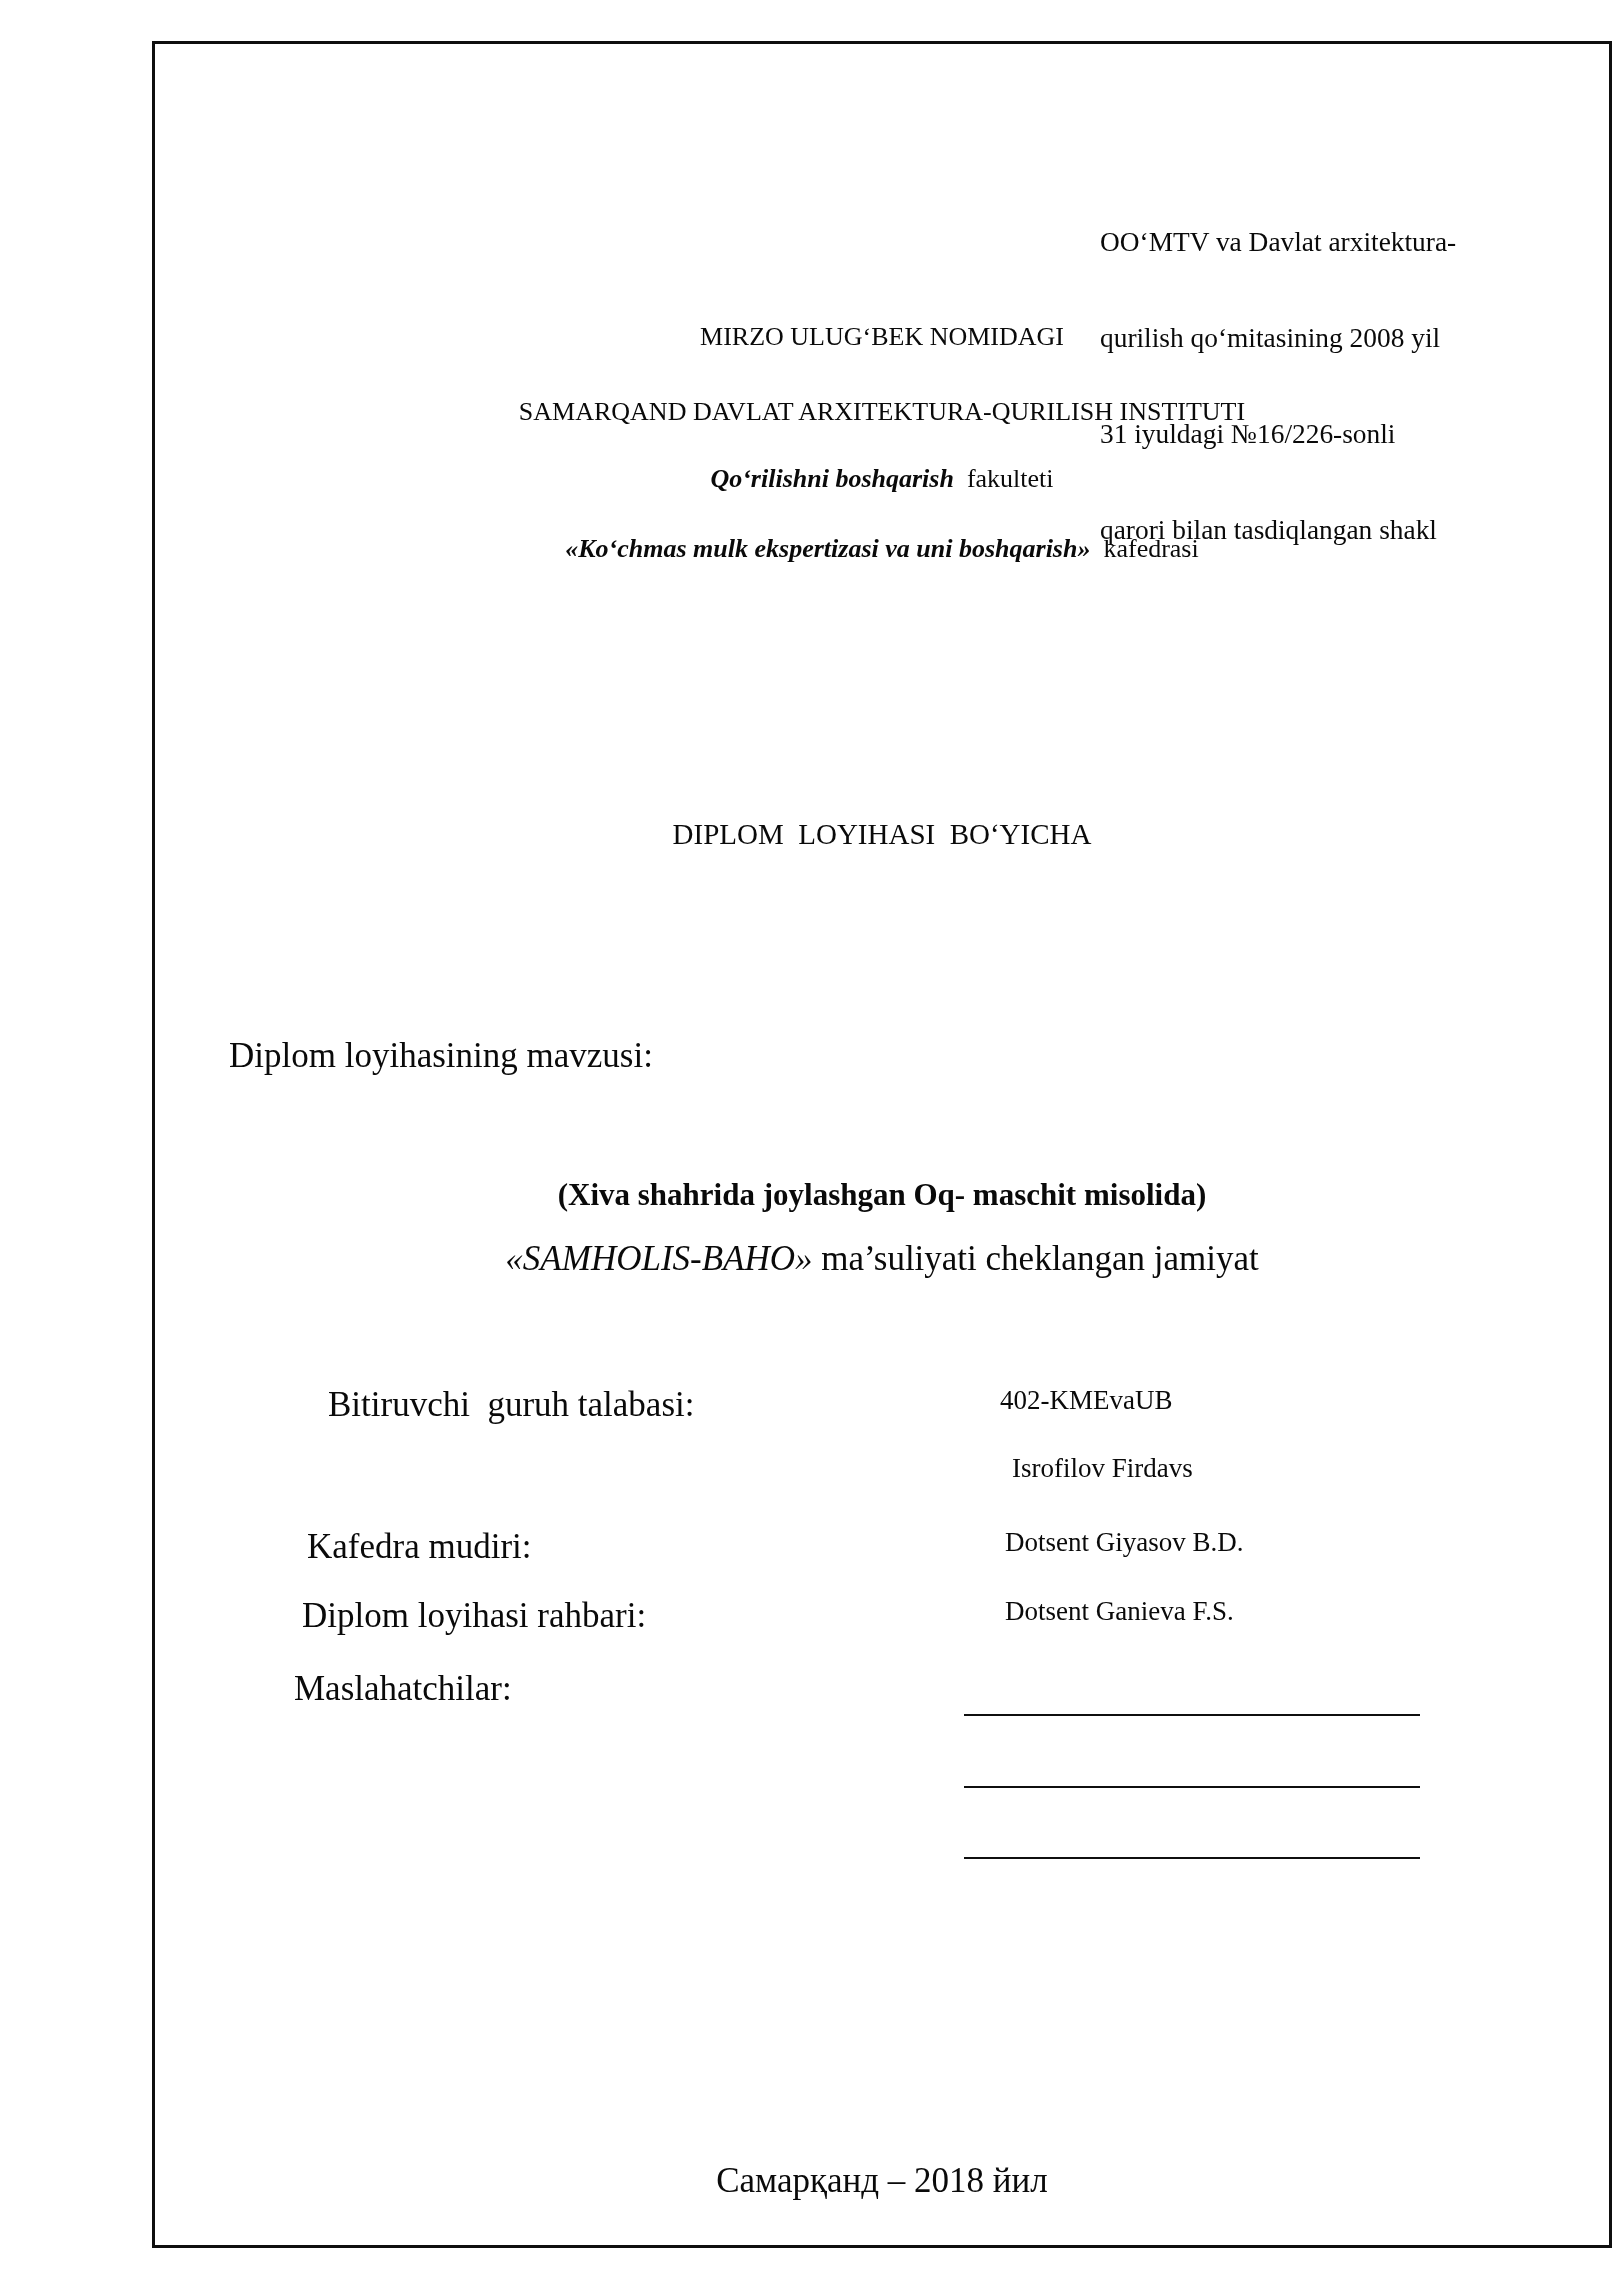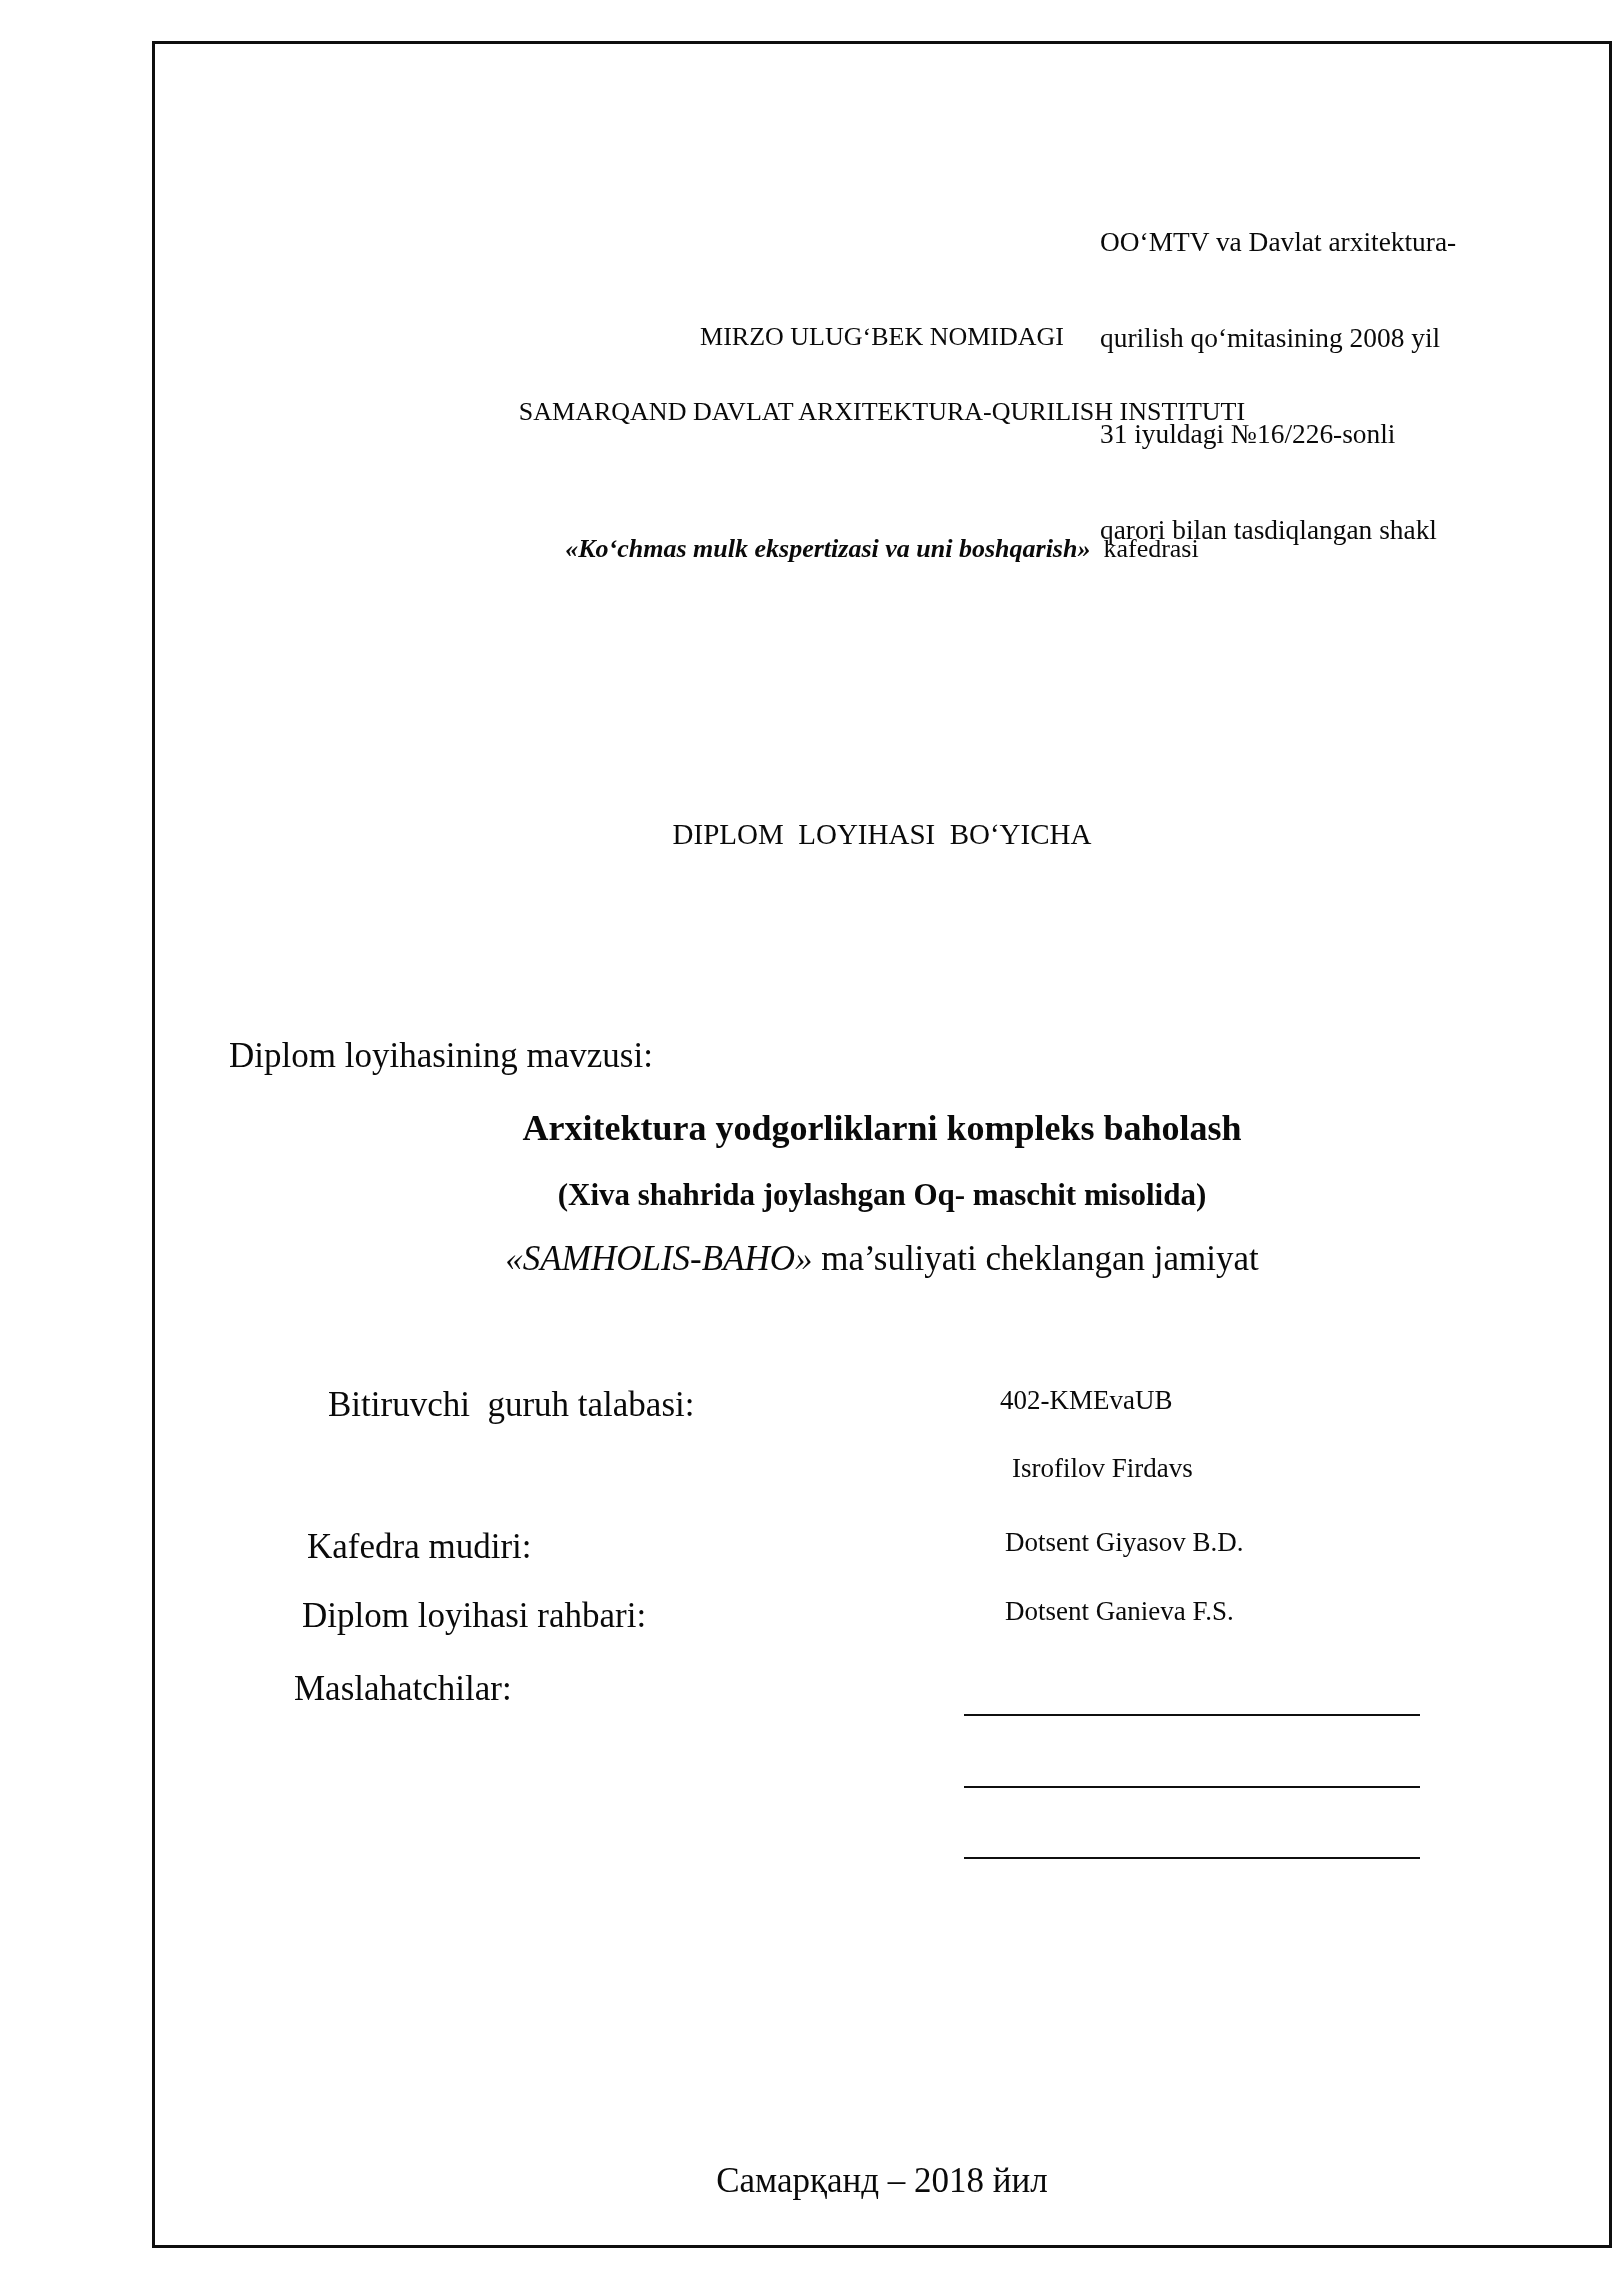--- a/index.html
+++ b/index.html
@@ -62,27 +62,27 @@
   <div class="abs approval-block">
     <div>OO‘MTV va Davlat arxitektura-</div>
     <div>qurilish qo‘mitasining 2008 yil</div>
     <div>31 iyuldagi №16/226-sonli</div>
     <div>qarori bilan tasdiqlangan shakl</div>
   </div>
 
   <div class="abs centered inst-line" style="top:278px">MIRZO ULUG‘BEK NOMIDAGI</div>
   <div class="abs centered inst-line" style="top:353px">SAMARQAND DAVLAT ARXITEKTURA-QURILISH INSTITUTI</div>
 
+  <div class="abs centered inst-line" style="top:420px"><span class="bold-italic">Qo‘rilishni boshqarish</span><span>  fakulteti</span></div>
 
   <div class="abs centered inst-line" style="top:490px"><span class="bold-italic">«Ko‘chmas mulk ekspertizasi va uni boshqarish»</span><span>  kafedrasi</span></div>
 
   <div class="abs centered doc-title" style="top:774px">DIPLOM  LOYIHASI  BO‘YICHA</div>
 
   <div class="abs body-text" style="left:74px; top:992px">Diplom loyihasining mavzusi:</div>
-  <div class="abs centered topic-title" style="top:1063px">Arxitektura yodgorliklarni kompleks baholash</div>
   <div class="abs centered topic-subtitle" style="top:1133px">(Xiva shahrida joylashgan Oq- maschit misolida)</div>
 
   <div class="abs centered body-text" style="top:1195px"><span class="italic">«SAMHOLIS-BAHO»</span><span> ma’suliyati cheklangan jamiyat</span></div>
 
   <div>
     <span class="row-label" style="left:173px; top:1341px">Bitiruvchi  guruh talabasi:</span>
     <span class="row-value" style="left:845px; top:1341px">402-KMEvaUB</span>
   </div>
   <div>
     <span class="row-value" style="left:857px; top:1409px">Isrofilov Firdavs</span>

